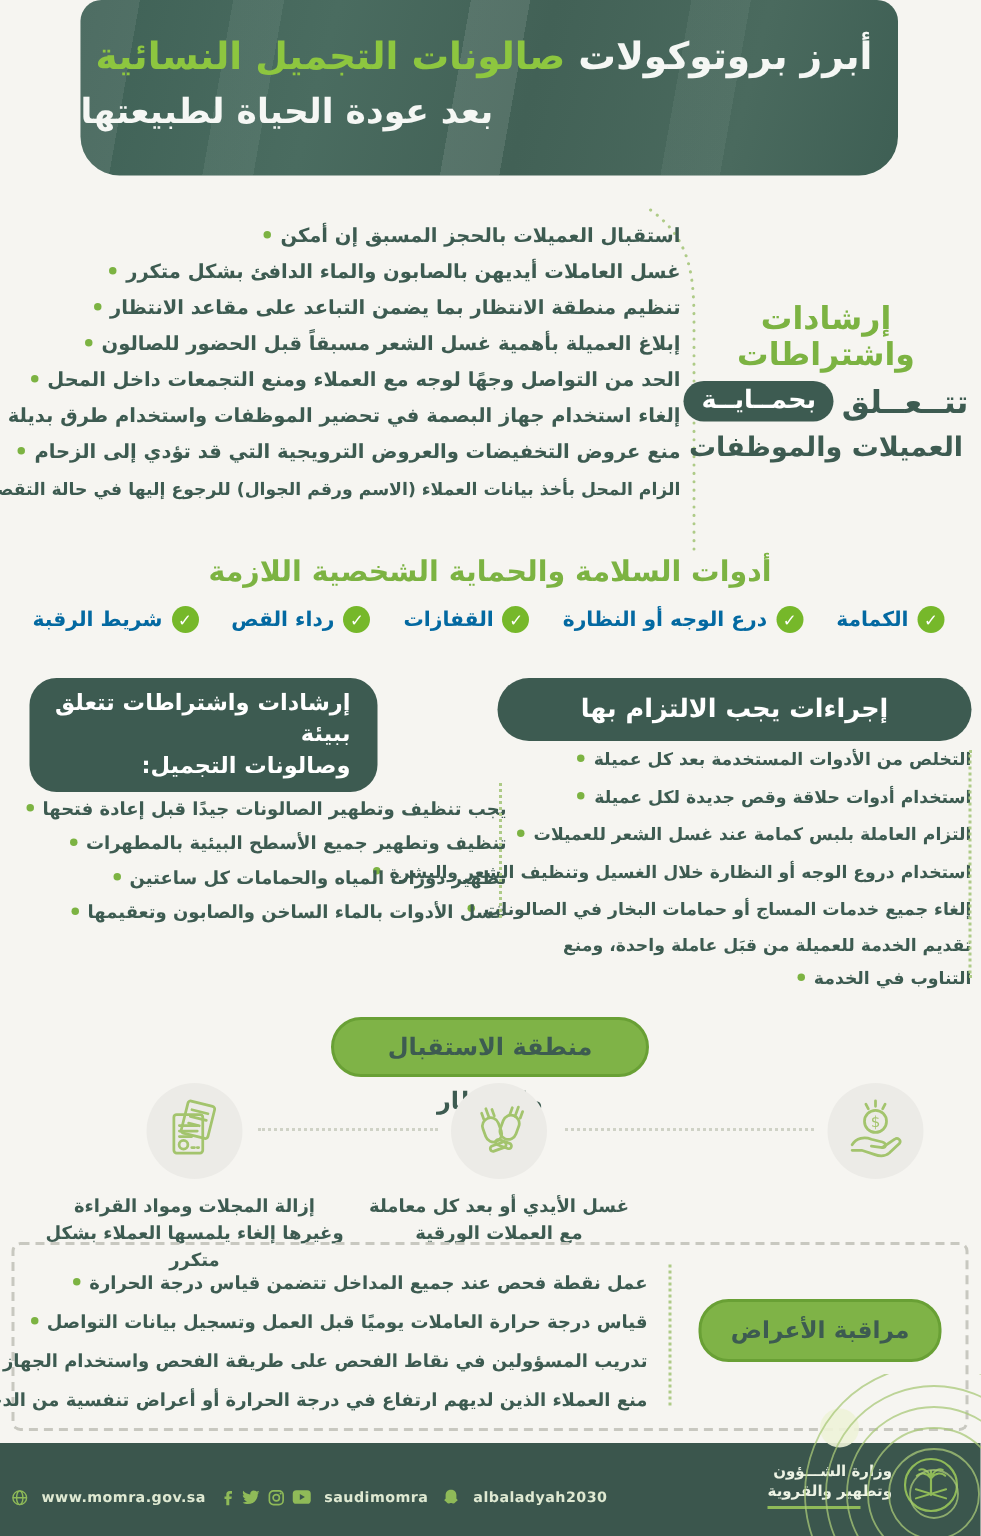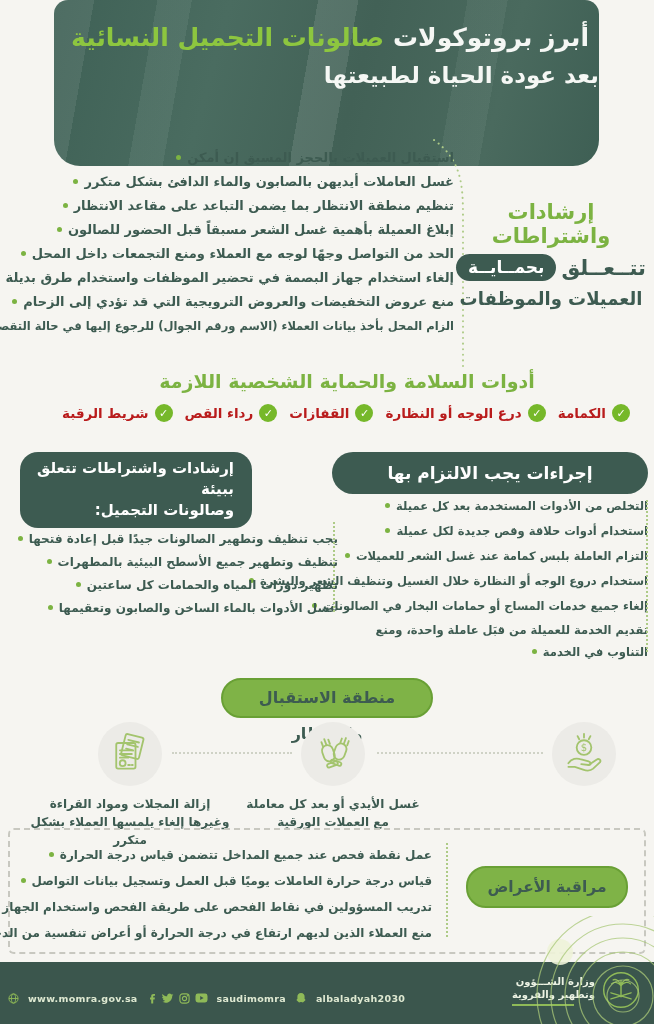--- a/index.html
+++ b/index.html
@@ -1,21 +1,21 @@
 <!DOCTYPE html>
 <html lang="ar" dir="rtl"><head>
 <meta charset="utf-8">
 <style>
   html,body{margin:0;padding:0;background:#e9e9e6;}
   .page{position:relative;width:654px;height:1024px;margin:0 auto;background:#f6f5f1;
         overflow:hidden;font-family:"DejaVu Sans",sans-serif;direction:rtl;}
   
-  .header{position:absolute;top:0;left:54px;right:55px;height:166px;
+  .header{position:absolute;top:0;left:54px;right:55px;height:117px;
           background:linear-gradient(105deg,#3f6156 0%,#4a6c60 30%,#426156 55%,#4a6a5e 80%,#3e5f54 100%);
-          border-radius:14px 14px 26px 26px;overflow:hidden;text-align:right;}
+          border-radius:14px 14px 26px 26px;overflow:hidden;text-align:left;}
   .header .ph{position:absolute;inset:0;
           background:linear-gradient(100deg,rgba(255,255,255,.08) 0 7%,transparent 7% 18%,
           rgba(230,245,238,.07) 18% 24%,transparent 24% 46%,rgba(255,255,255,.10) 46% 53%,
           transparent 53% 72%,rgba(230,245,238,.06) 72% 79%,transparent 79%);}
   .header h1{position:relative;margin:20px 10px 0;font-size:25px;line-height:36px;color:#f5f7f4;font-weight:700;}
   .header h1 .grn{color:#8dc63f;}
   .header .l2{position:relative;font-size:23px;color:#f5f7f4;font-weight:700;margin-top:6px;}
   
   ul.blist{list-style:none;margin:0;padding:0;}
   ul.blist li{white-space:nowrap;text-align:right;color:#3d5b51;font-weight:700;}
@@ -28,24 +28,24 @@
   .alist li.small{font-size:11.5px;}
   .conn-a{position:absolute;left:428px;top:0;}
   .side-head{position:absolute;top:62px;right:4px;width:198px;text-align:center;}
   .side-head .h1{color:#7cb342;font-size:21px;font-weight:700;}
   .side-head .h2{display:flex;justify-content:center;align-items:center;gap:5px;margin-top:6px;}
   .side-head .h2 .pre{color:#3d5b51;font-size:21px;font-weight:700;}
   .side-head .pill-dark-sm{background:#3d5b51;color:#fff;font-size:17px;font-weight:700;
          border-radius:15px;padding:3px 12px 4px;}
   .side-head .h3{color:#3d5b51;font-size:18px;font-weight:700;margin-top:7px;}
   
-  .section-b{position:absolute;top:370px;left:0;right:0;height:80px;margin-left:40px;}
+  .section-b{position:absolute;top:370px;left:0;right:0;height:80px;}
   .section-b .title{text-align:center;color:#7cb342;font-size:19px;font-weight:700;}
   .tools-row{display:flex;justify-content:space-between;align-items:center;margin:12px 24px 0 22px;}
-  .tool{display:flex;align-items:center;gap:6px;color:#b91c1c;font-size:13.5px;font-weight:700;}
+  .tool{display:flex;align-items:center;gap:6px;color:#0369a1;font-size:13.5px;font-weight:700;}
   .chk{width:18px;height:18px;border-radius:50%;background:#76b82a;color:#fff;display:inline-flex;
        align-items:center;justify-content:center;font-size:11px;font-weight:700;flex:0 0 18px;}
   .chk::before{content:"✓";}
   
   .section-c{position:absolute;top:452px;left:0;right:0;height:226px;}
   .col-proc{position:absolute;right:6px;width:316px;}
   .pill-dark{background:#3d5b51;color:#fff;font-weight:700;text-align:center;}
   .col-proc .pill-dark{height:42px;line-height:42px;border-radius:21px;font-size:17px;}
   .plist{margin-top:12px;}
   .plist li{height:25px;line-height:25px;font-size:11.5px;}

